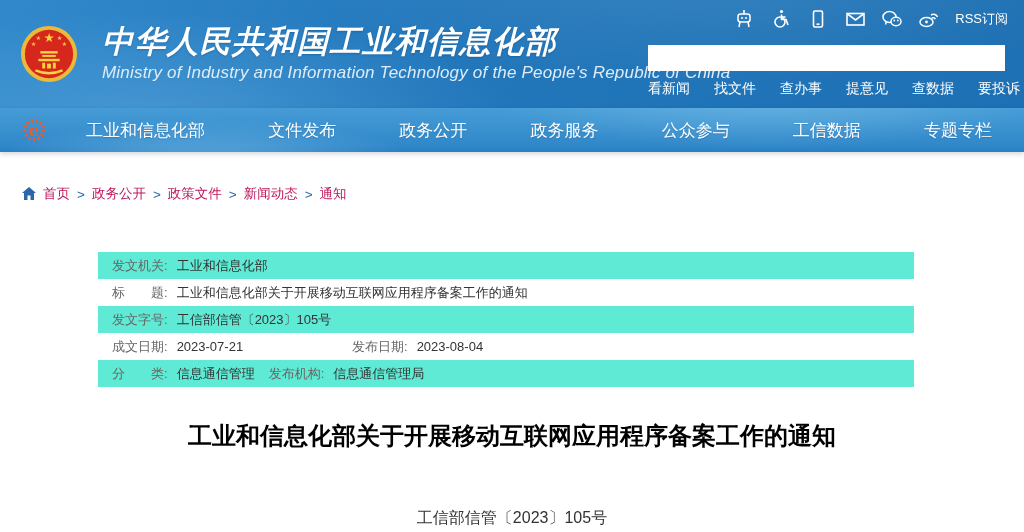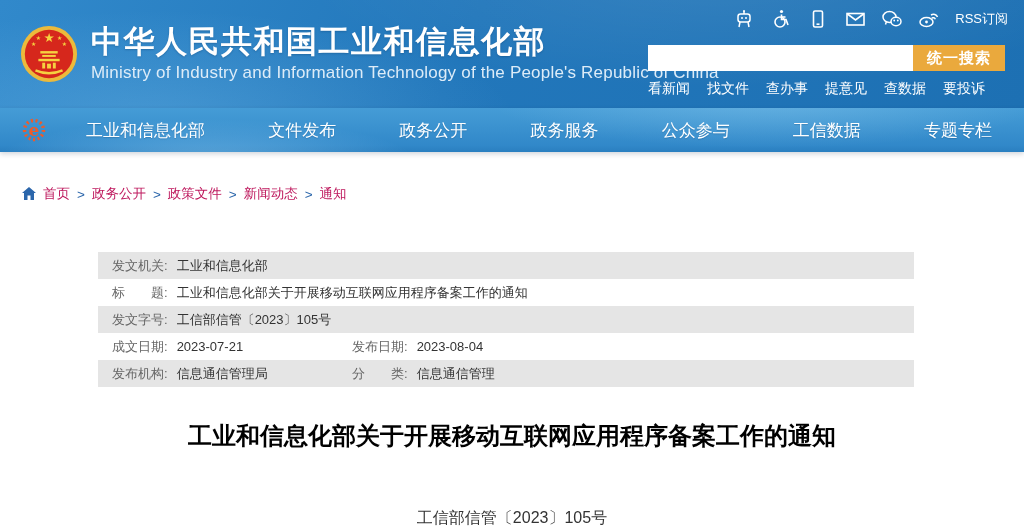--- a/index.html
+++ b/index.html
@@ -14,31 +14,31 @@
       radial-gradient(ellipse 700px 200px at 70% -30%, rgba(255,255,255,.10), rgba(255,255,255,0) 60%),
       linear-gradient(115deg,#3189cb 0%, #2277bb 45%, #1d70b3 100%);
   }
   .icon-row { position:absolute; top:8px; right:16px; display:flex; align-items:center; gap:15px; }
   .hicon { display:inline-flex; width:22px; height:22px; align-items:center; justify-content:center; cursor:pointer; }
   .hicon svg { display:block; }
   .rss-link { color:#fff; font-size:13px; cursor:pointer; }
 
   .brand { position:absolute; left:20px; top:25px; display:flex; align-items:center; }
   .emblem { width:58px; height:58px; }
-  .brand-text { margin-left:13px; }
+  .brand-text { margin-left:24px;font-style:italic; }
   .brand-cn { color:#fff; font-size:31px; font-weight:bold; letter-spacing:1.5px; line-height:34px;
               text-shadow:0 1px 2px rgba(0,40,80,.25); }
   .brand-en { color:#ddecf8; font-size:17px; margin-top:4px; letter-spacing:.2px; }
 
   .search-area { position:absolute; top:45px; right:19px; width:357px; }
   .search-row { display:flex; height:26px; }
   .search-input { flex:1; border:none; outline:none; background:#fff; padding:0 8px; font-size:13px; }
   .search-btn { width:92px; border:none; background:#eaa93d; color:#fff; font-size:15px; font-weight:bold;
                 cursor:pointer; letter-spacing:1px; }
-  .quick-links { display:flex; gap:17px; margin-top:9px; }
+  .quick-links { display:flex; gap:24px; margin-top:9px; }
   .quick-link { color:#fff; font-size:14px; cursor:pointer; white-space:nowrap; }
 
   
   .nav-bar {
     position:relative; height:44px;
     background:
       radial-gradient(ellipse 300px 60px at 20% 120%, rgba(150,210,245,.45), rgba(150,210,245,0) 70%),
       radial-gradient(ellipse 400px 70px at 75% -20%, rgba(160,215,245,.35), rgba(160,215,245,0) 70%),
       linear-gradient(180deg,#459cd6 0%, #3188c9 85%, #2a7fc0 100%);
     box-shadow:0 2px 5px rgba(0,30,60,.18);
@@ -52,21 +52,21 @@
   
   .content { position:relative; }
   .breadcrumb { display:flex; align-items:center; gap:7px; margin:33px 0 0 22px;
                 font-size:13.5px; color:#2b66ab; }
   .crumb { color:#be185d; cursor:pointer; white-space:nowrap; }
   .crumb-sep { color:#2b66ab; }
   .home-icon { display:inline-flex; margin-top:-1px; }
 
   .doc-table { width:816px; margin:49px 0 0 98px; }
   .doc-row { height:27px; display:flex; align-items:center; font-size:13px; }
-  .doc-row.gray { background:#e5e5e5; }
+  .doc-row.gray { background:#5eead4; }
   .doc-cell { display:flex; align-items:baseline; }
   .doc-cell.c1 { width:240px; flex:none; }
   .doc-lbl { color:#666; padding-left:14px; white-space:pre; }
   .doc-val { color:#333; margin-left:9px; white-space:pre; }
 
   .doc-title { text-align:center; margin-top:35px; font-size:24px; line-height:28px;
                font-weight:bold; color:#000; font-family:"Liberation Sans","DejaVu Sans",sans-serif; }
   .doc-number { text-align:center; margin-top:58px; font-size:16px; color:#333; }
 </style>
 </head>
@@ -148,21 +148,20 @@
       </span>
       <span class="brand-text">
         <div class="brand-cn">中华人民共和国工业和信息化部</div>
         <div class="brand-en">Ministry of Industry and Information Technology of the People's Republic of China</div>
       </span>
     </div>
 
     <div class="search-area">
       <div class="search-row">
         <input class="search-input" type="text" placeholder="" style="">
-        <button class="search-btn">统一搜索</button>
       </div>
       <div class="quick-links">
         <span class="quick-link">看新闻</span>
         <span class="quick-link">找文件</span>
         <span class="quick-link">查办事</span>
         <span class="quick-link">提意见</span>
         <span class="quick-link">查数据</span>
         <span class="quick-link">要投诉</span>
       </div>
     </div>
@@ -228,28 +227,28 @@
         <div class="doc-cell c1">
           <span class="doc-lbl">成文日期:</span>
           <span class="doc-val">2023-07-21</span>
         </div>
         <div class="doc-cell">
           <span class="doc-lbl">发布日期:</span>
           <span class="doc-val">2023-08-04</span>
         </div>
       </div>
       <div class="doc-row gray">
+        <div class="doc-cell">
+          <span class="doc-lbl">分　　类:</span>
+          <span class="doc-val">信息通信管理</span>
+        </div>
         <div class="doc-cell c1">
           <span class="doc-lbl">发布机构:</span>
           <span class="doc-val">信息通信管理局</span>
         </div>
-        <div class="doc-cell">
-          <span class="doc-lbl">分　　类:</span>
-          <span class="doc-val">信息通信管理</span>
-        </div>
       </div>
     </div>
 
     <h1 class="doc-title">工业和信息化部关于开展移动互联网应用程序备案工作的通知</h1>
     <div class="doc-number">工信部信管〔2023〕105号</div>
 
   </main>
 </div>
 
 </body></html>

